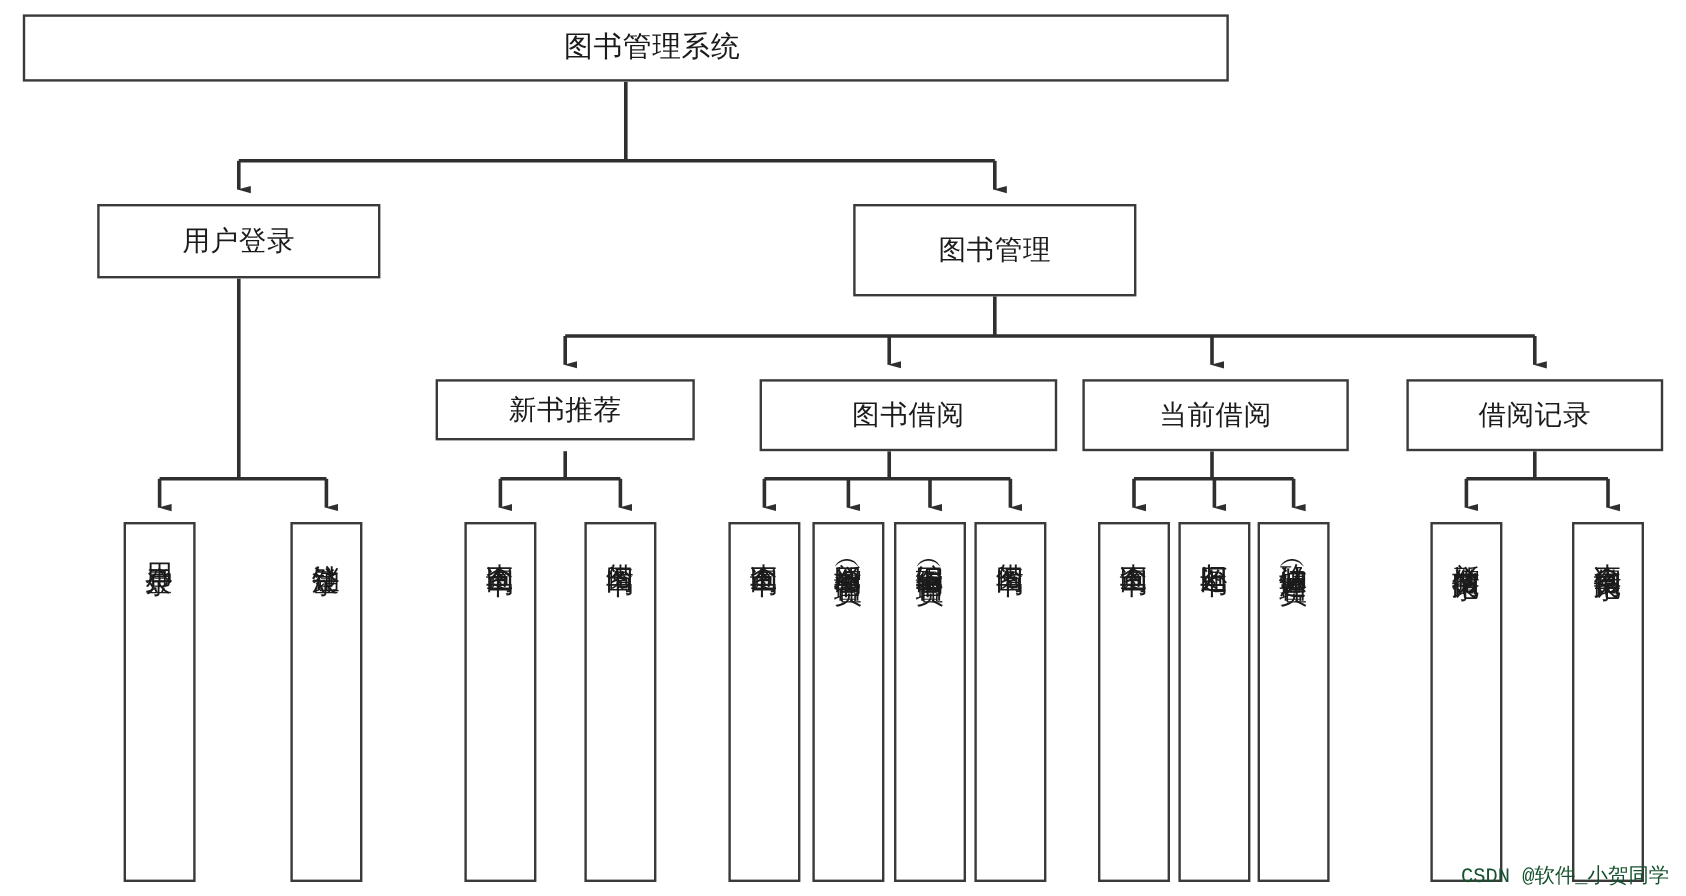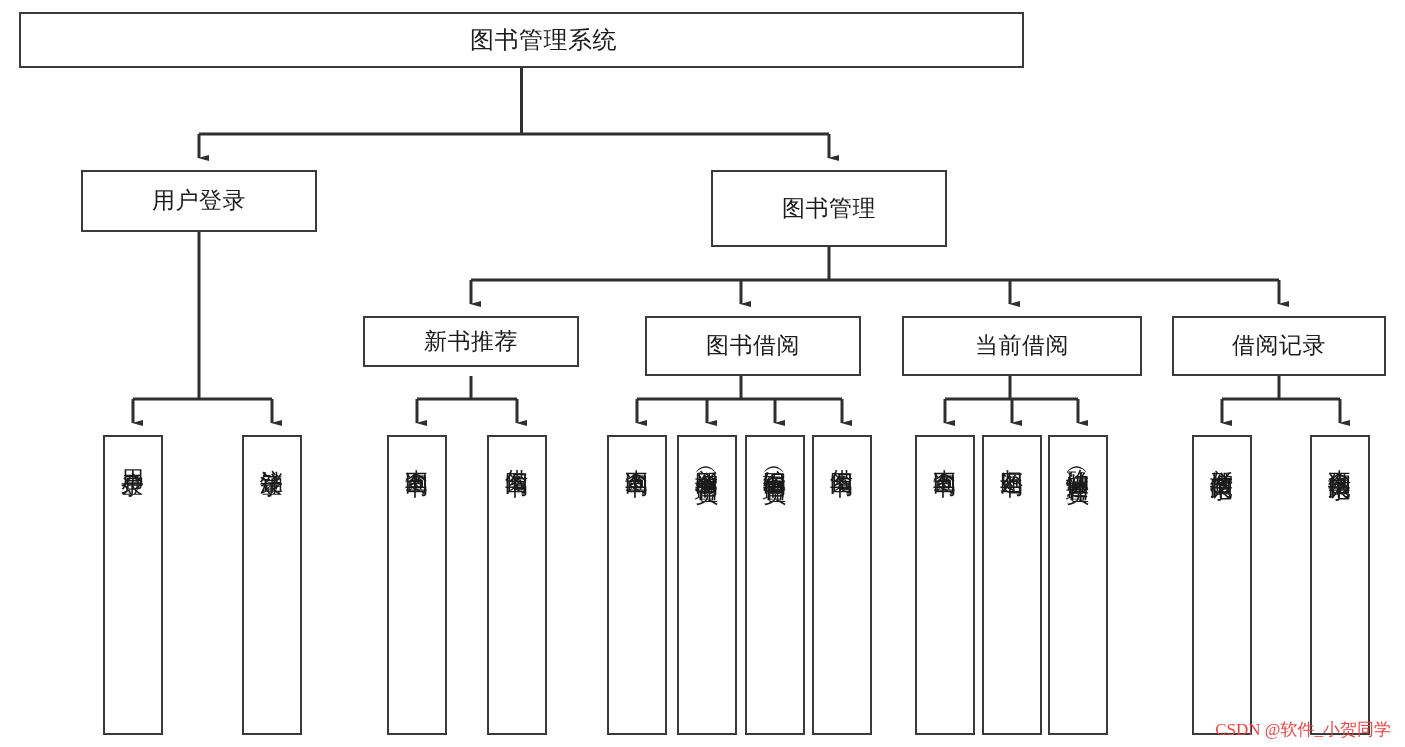--- a/index.html
+++ b/index.html
@@ -63,24 +63,24 @@
     font-size: 23px;
     line-height: 1.05;
     letter-spacing: 2px;
     white-space: nowrap;
   }
   #watermark {
     position: absolute;
     right: 14px;
     bottom: 6px;
     font-size: 17px;
-    color: #ef4444;
+    color: #14532d;
     white-space: nowrap;
     z-index: 5;
-    font-family: Liberation Serif, serif;
+    font-family: Liberation Mono, monospace;
   }
 </style>
 </head>
 <body>
 
 <div id="diagram-root">
 
   <svg id="edge-layer" viewBox="0 0 1405 747" width="1405" height="747" xmlns="http://www.w3.org/2000/svg">
     <defs>
       <marker id="arrowhead" markerWidth="10" markerHeight="12" refX="3" refY="10" orient="auto" markerUnits="userSpaceOnUse">
@@ -130,24 +130,24 @@
       </div>
       <div class="node horiz" style="left: 81px; top: 170px; width: 236px; height: 62px;">
         <span class="node-label">用户登录</span>
       </div>
       <div class="node horiz" style="left: 711px; top: 170px; width: 236px; height: 77px;">
         <span class="node-label">图书管理</span>
       </div>
       <div class="node horiz" style="left: 363px; top: 316px; width: 216px; height: 51px;">
         <span class="node-label">新书推荐</span>
       </div>
-      <div class="node horiz" style="left: 633px; top: 316px; width: 216px; height: 60px; margin-left: 12px;">
+      <div class="node horiz" style="left: 633px; top: 316px; width: 248px; height: 60px;">
         <span class="node-label">图书借阅</span>
       </div>
-      <div class="node horiz" style="left: 902px; top: 316px; width: 240px; height: 60px;">
+      <div class="node horiz" style="left: 902px; top: 316px; width: 222px; height: 60px;">
         <span class="node-label">当前借阅</span>
       </div>
       <div class="node horiz" style="left: 1172px; top: 316px; width: 214px; height: 60px; align-items: center;">
         <span class="node-label">借阅记录</span>
       </div>
       <div class="node vert" style="left: 103px; top: 435px; width: 60px; height: 300px;">
         <span class="node-label">用户登录</span>
       </div>
       <div class="node vert" style="left: 242px; top: 435px; width: 60px; height: 300px;">
         <span class="node-label">注销登录</span>

